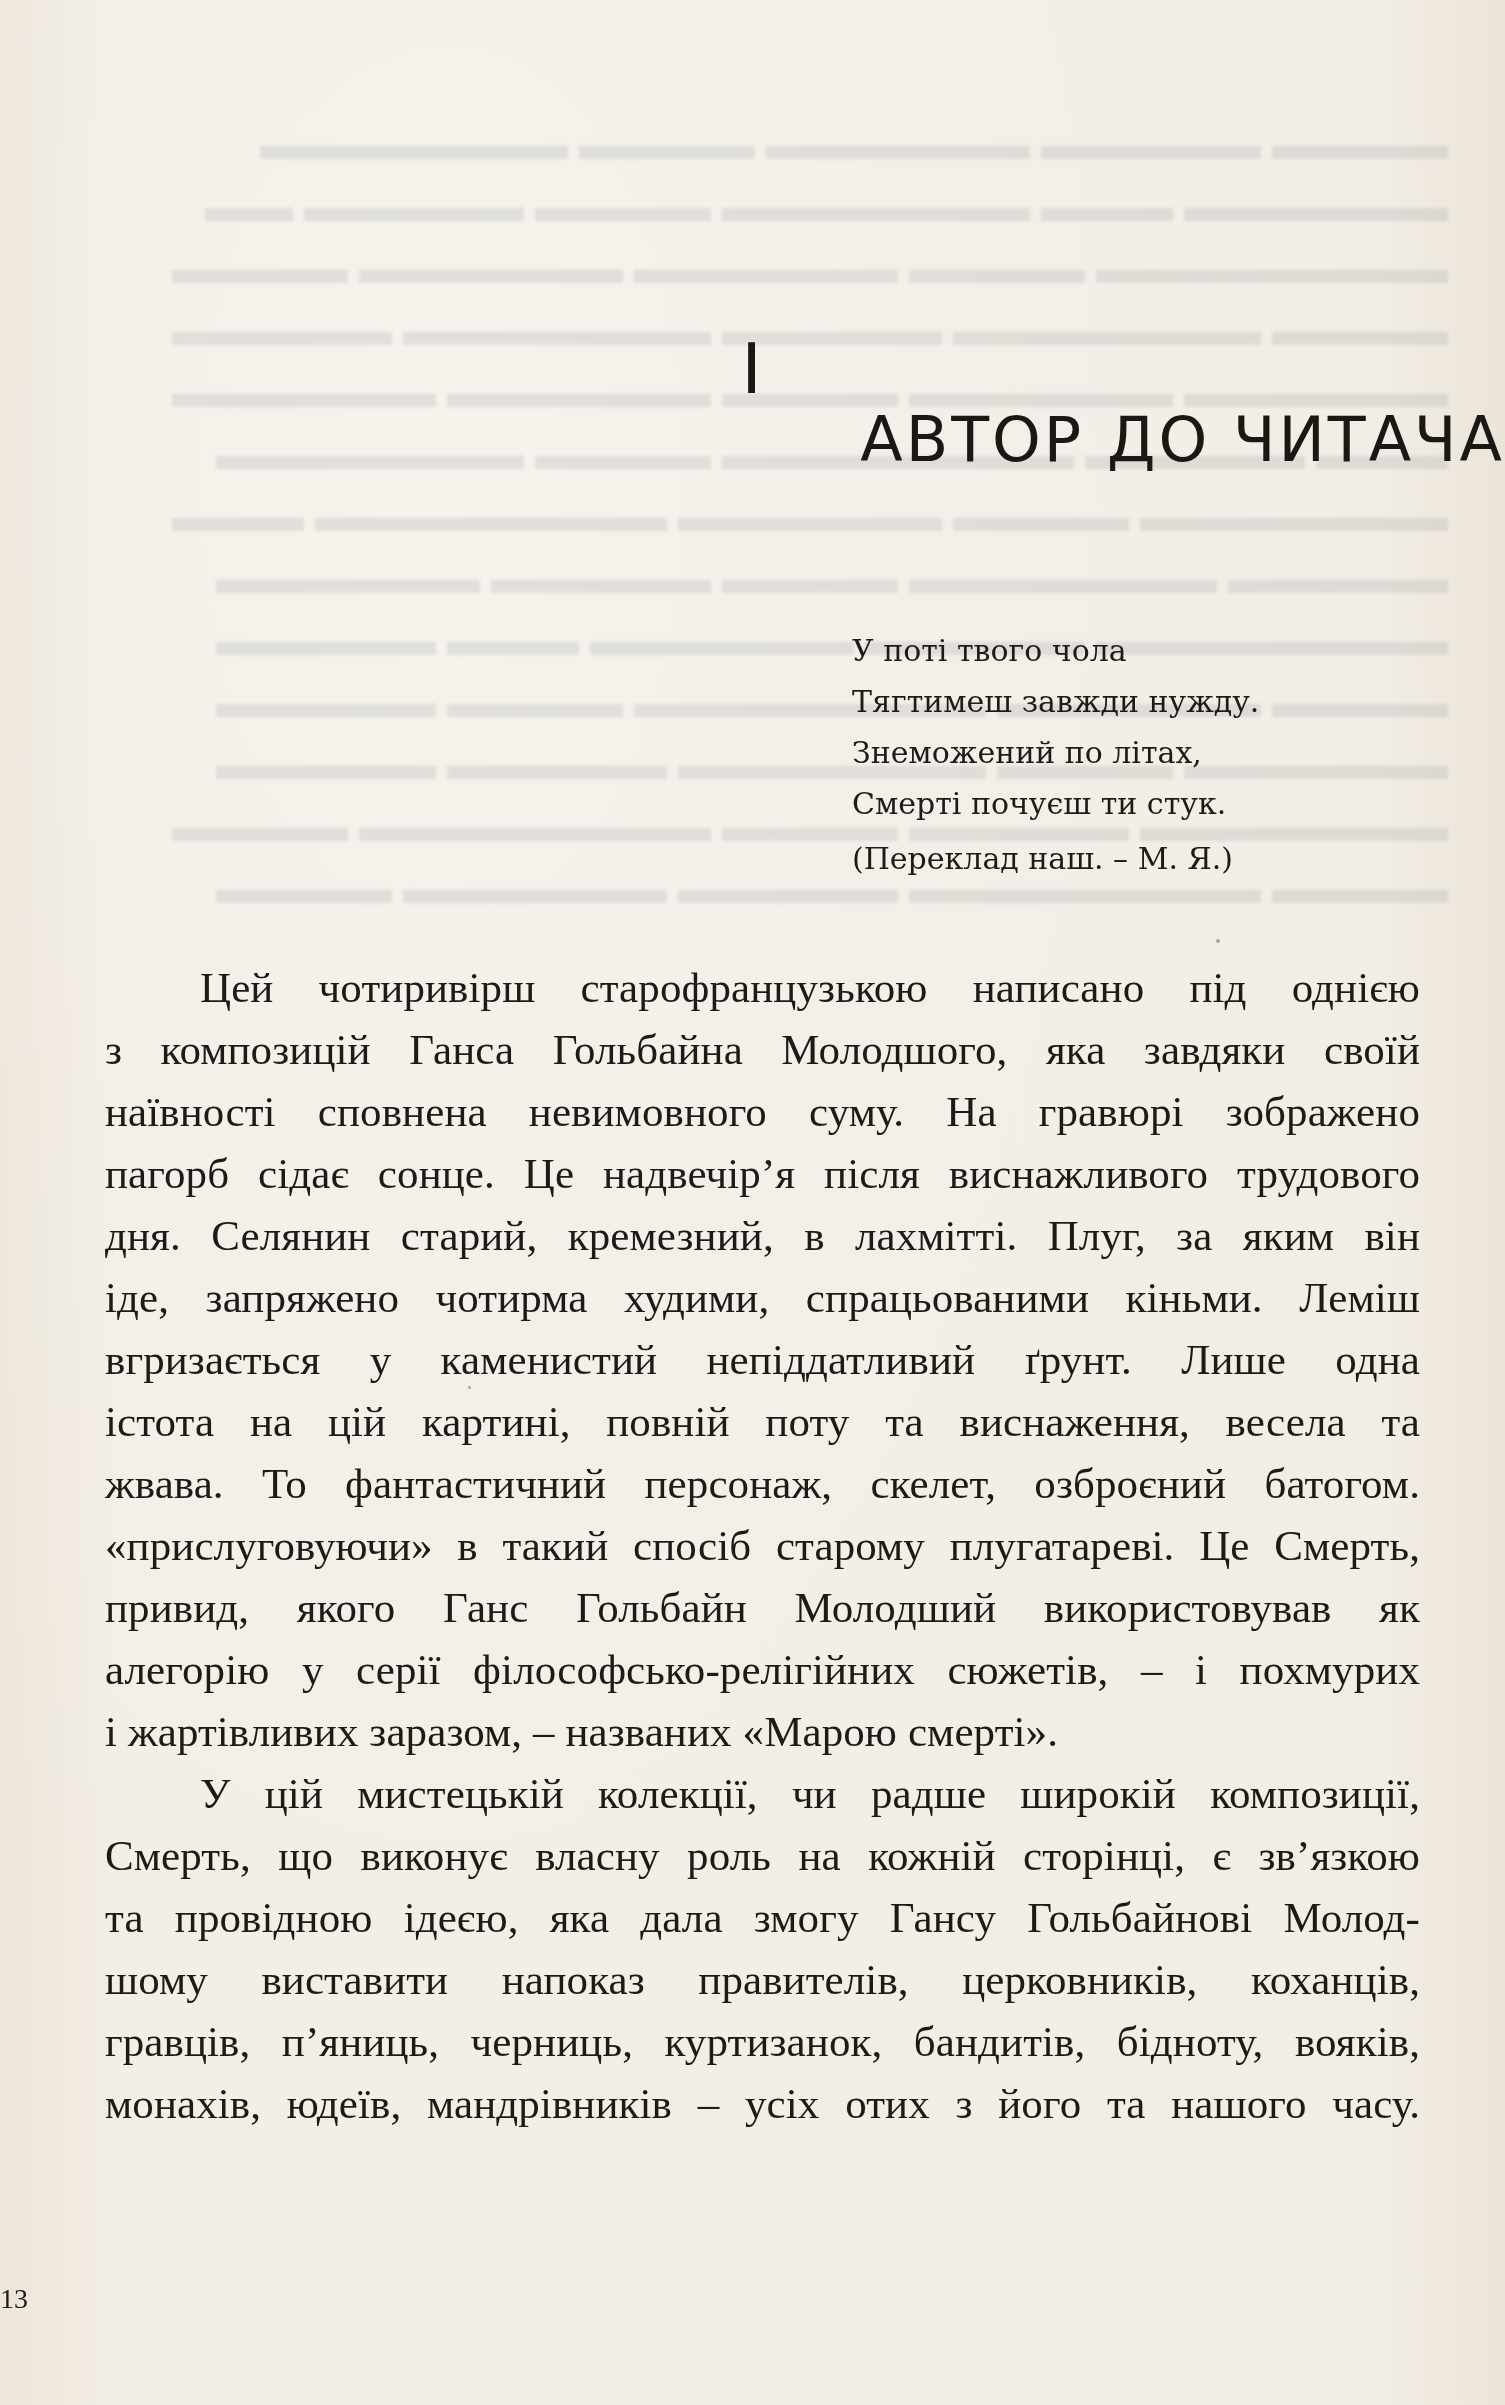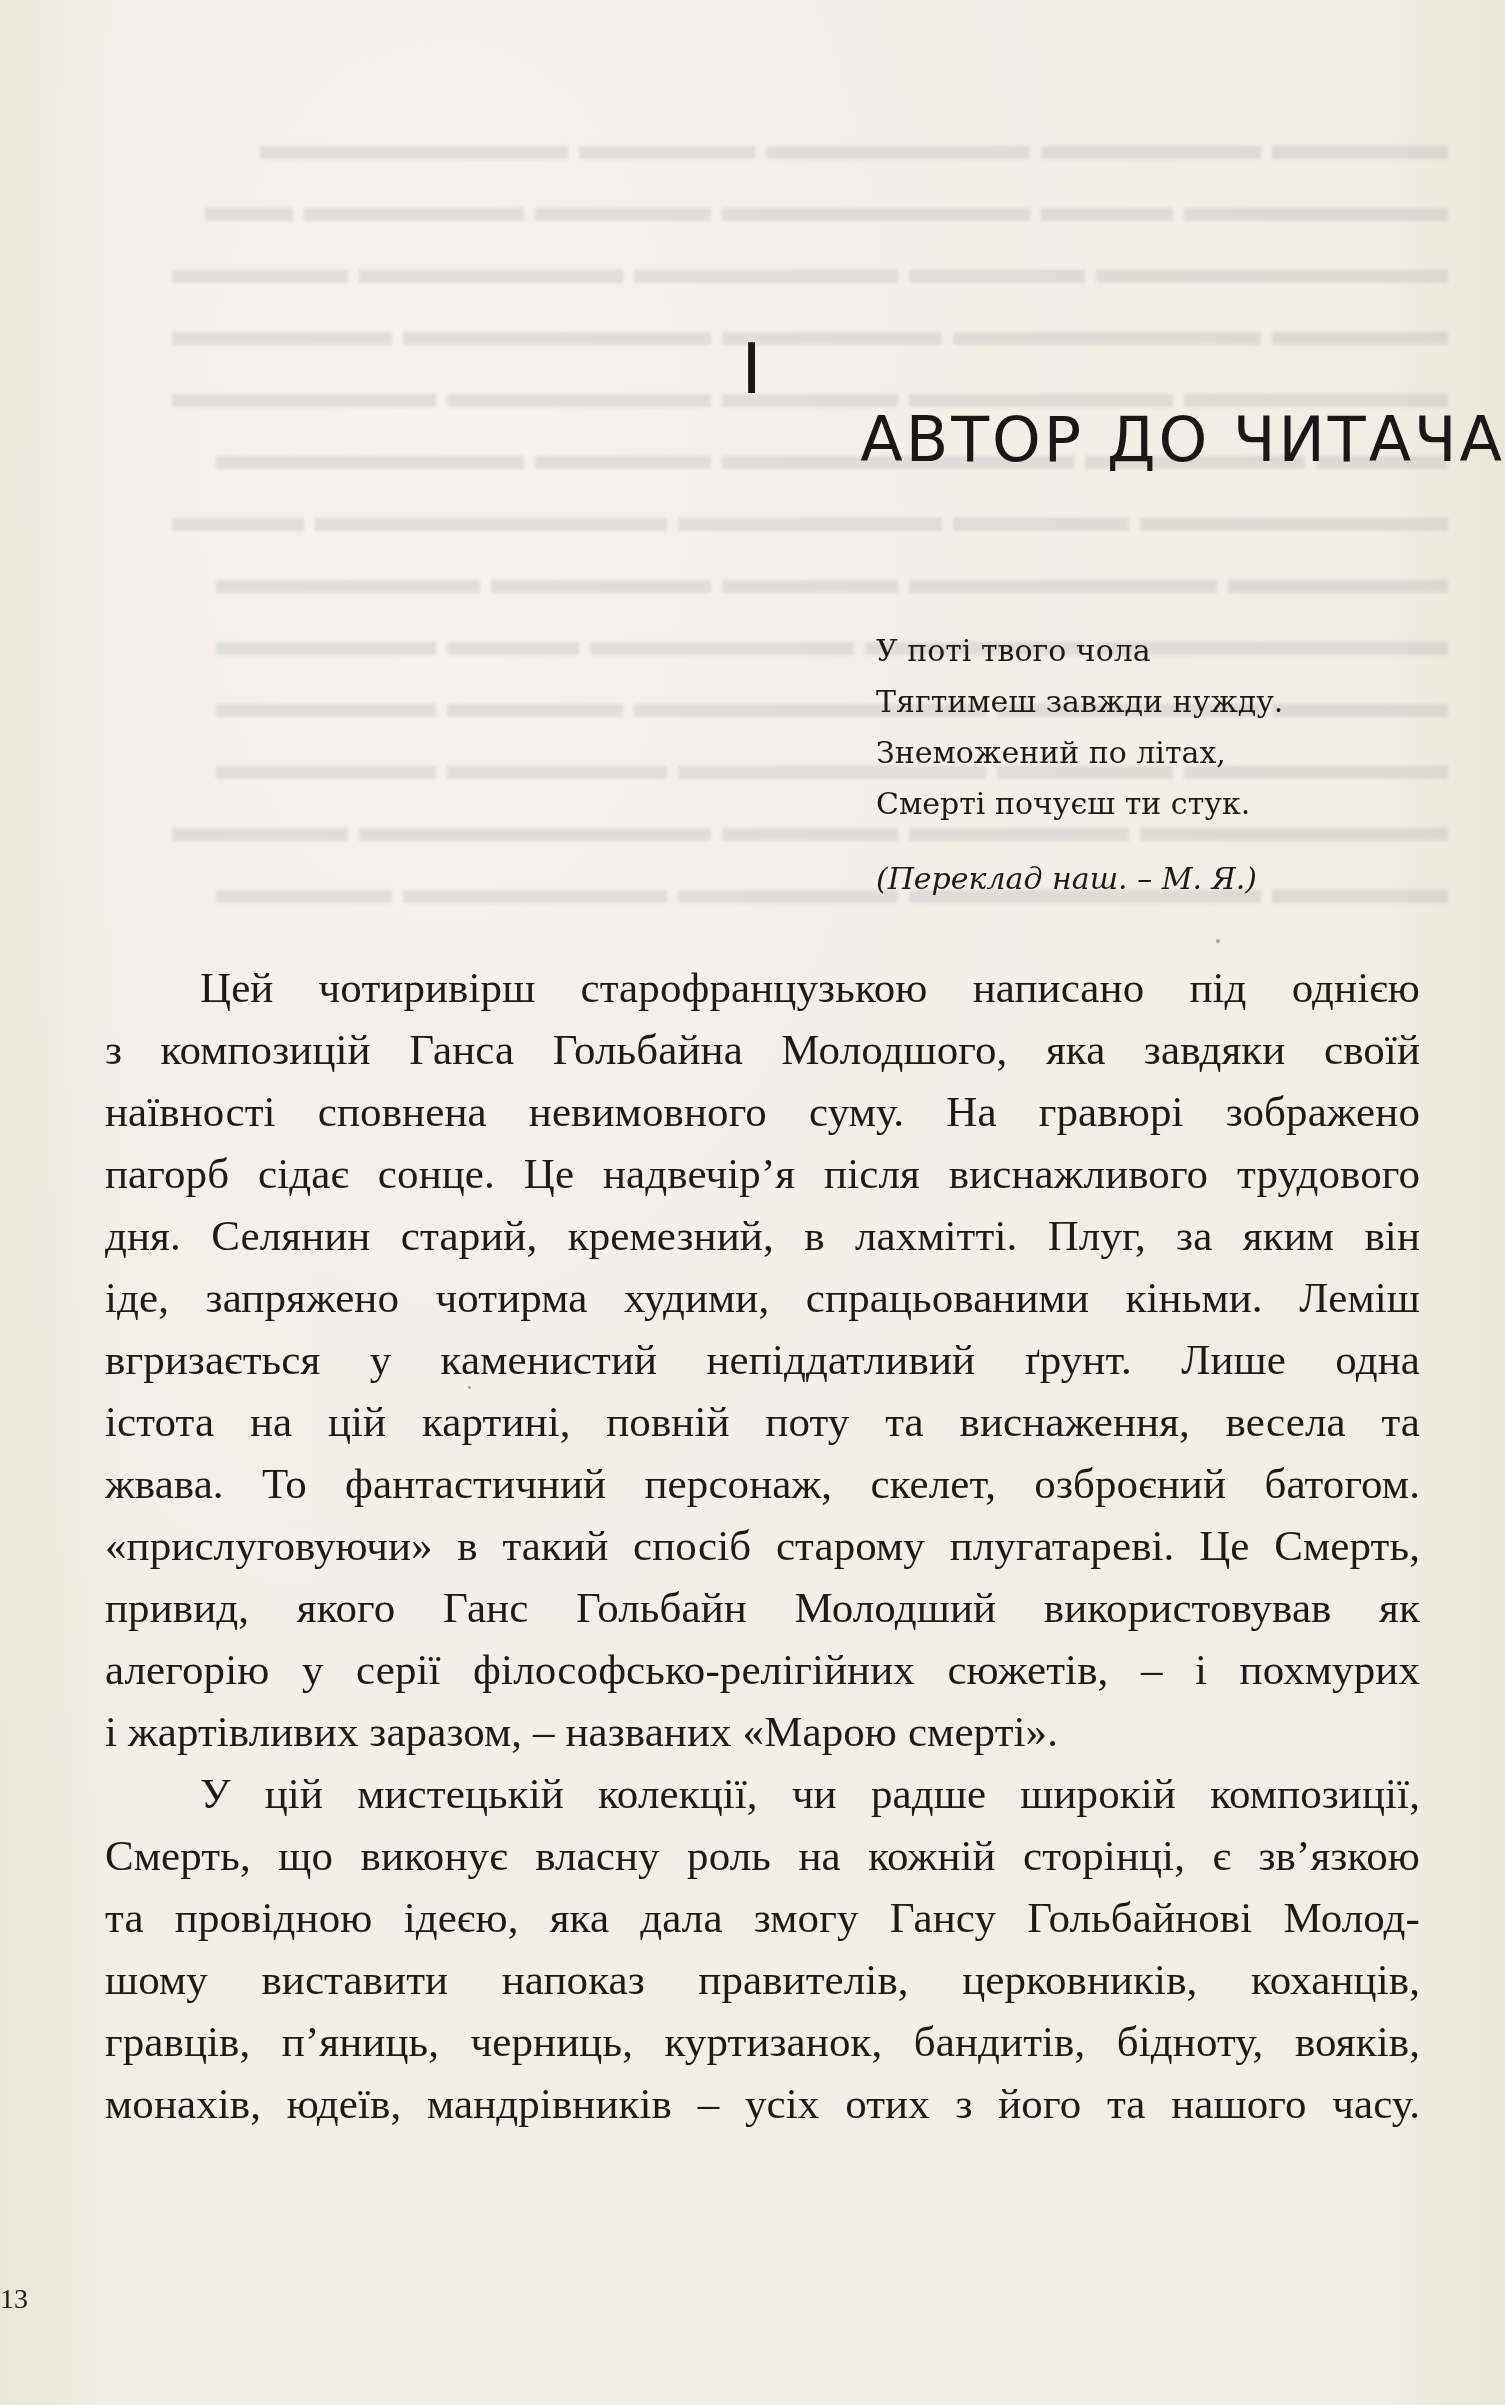--- a/index.html
+++ b/index.html
@@ -30,25 +30,25 @@
     position: absolute; left: 0; width: 1505px; top: 328px;
     text-align: center; font-family: "DejaVu Sans", sans-serif;
     font-size: 70px; font-weight: normal; letter-spacing: 2px; color: #1a1714;
   }
   .chapter-title {
     position: absolute; left: 0; width: 1505px; top: 403px;
     text-align: right; font-family: "DejaVu Sans", sans-serif;
     font-size: 62px; letter-spacing: 3px; color: #1a1714;
   }
   .epigraph {
-    position: absolute; left: 876px; top: 625px; width: 557px;
+    position: absolute; left: 852px; top: 625px; width: 557px;
     font-size: 30px; line-height: 51px; color: #1d1a17;
   }
   .epigraph .line { display: block; white-space: nowrap; }
-  .epigraph .note { display: block; margin-top: 24px; font-style: italic; white-space: nowrap; }
+  .epigraph .note { display: block; margin-top: 4px; white-space: nowrap; }
   .body-text {
     position: absolute; left: 88px; top: 957px; width: 1315px; margin-left: 17px;
   }
   .body-text .line {
     display: block; height: 62px; line-height: 62px;
     font-family: "Liberation Serif", serif;
     font-size: 43px; white-space: nowrap; text-align: justify;
     text-align-last: justify; letter-spacing: 0.1px;
   }
   .body-text .line.indent { padding-left: 95px; }

